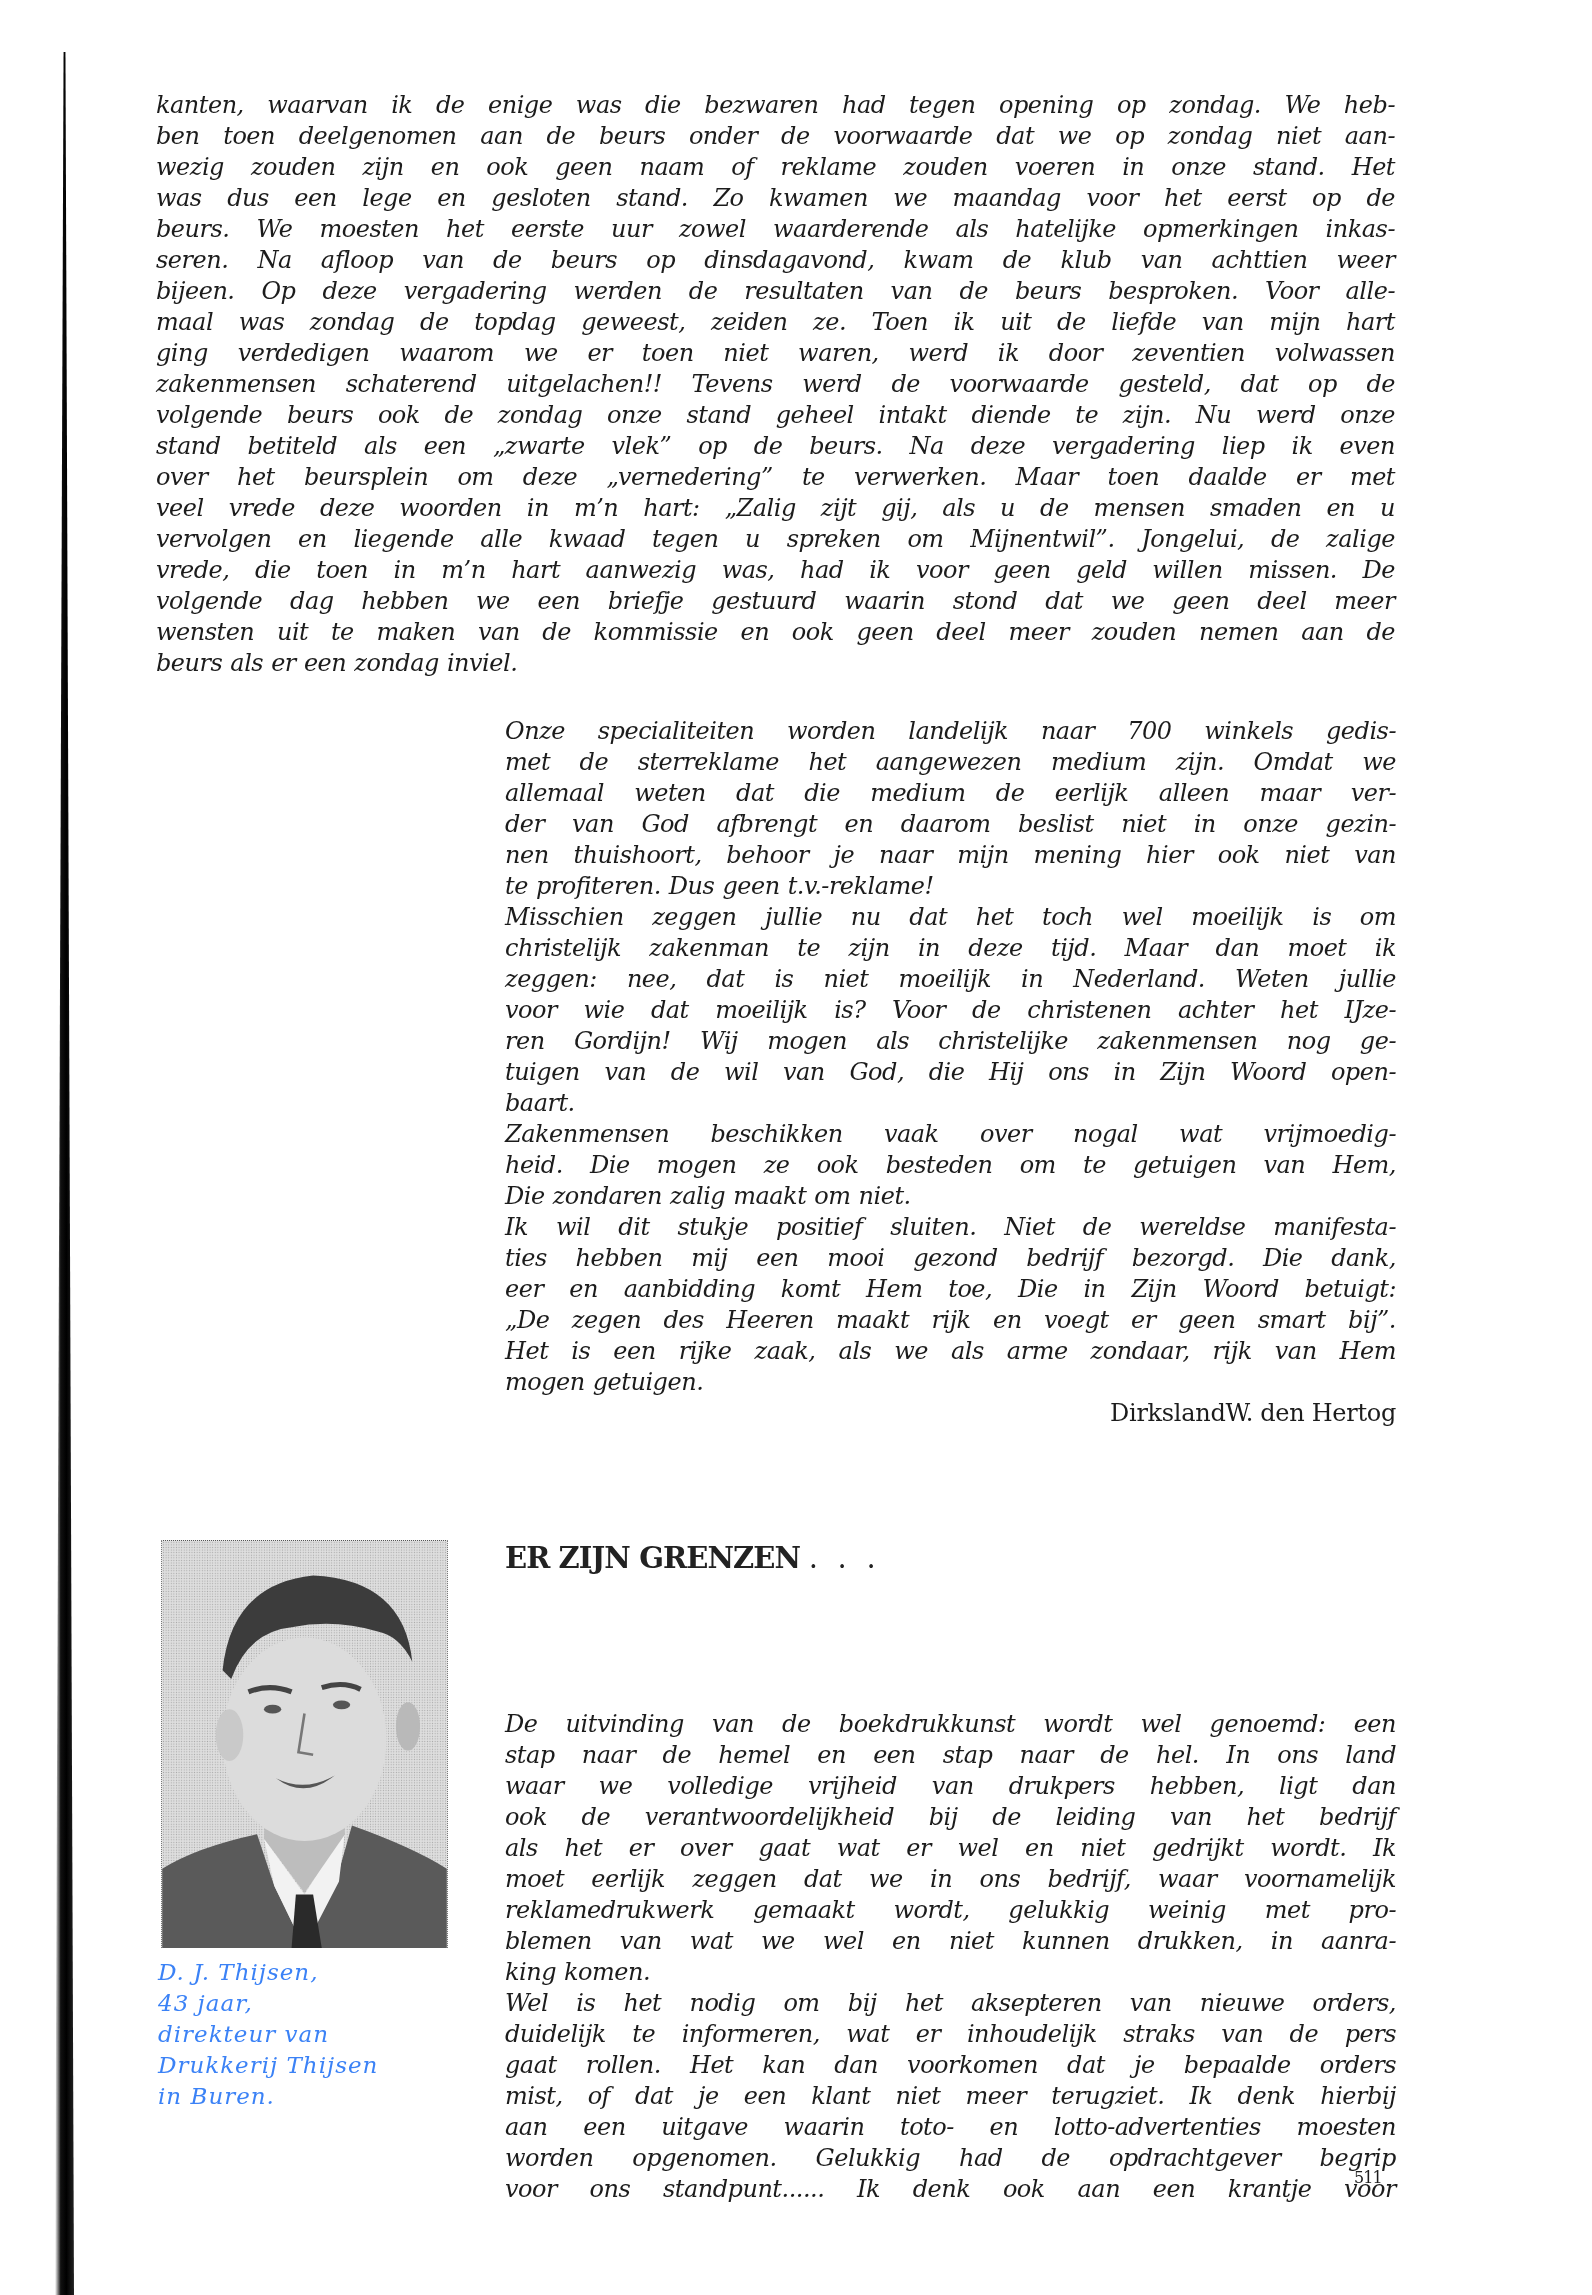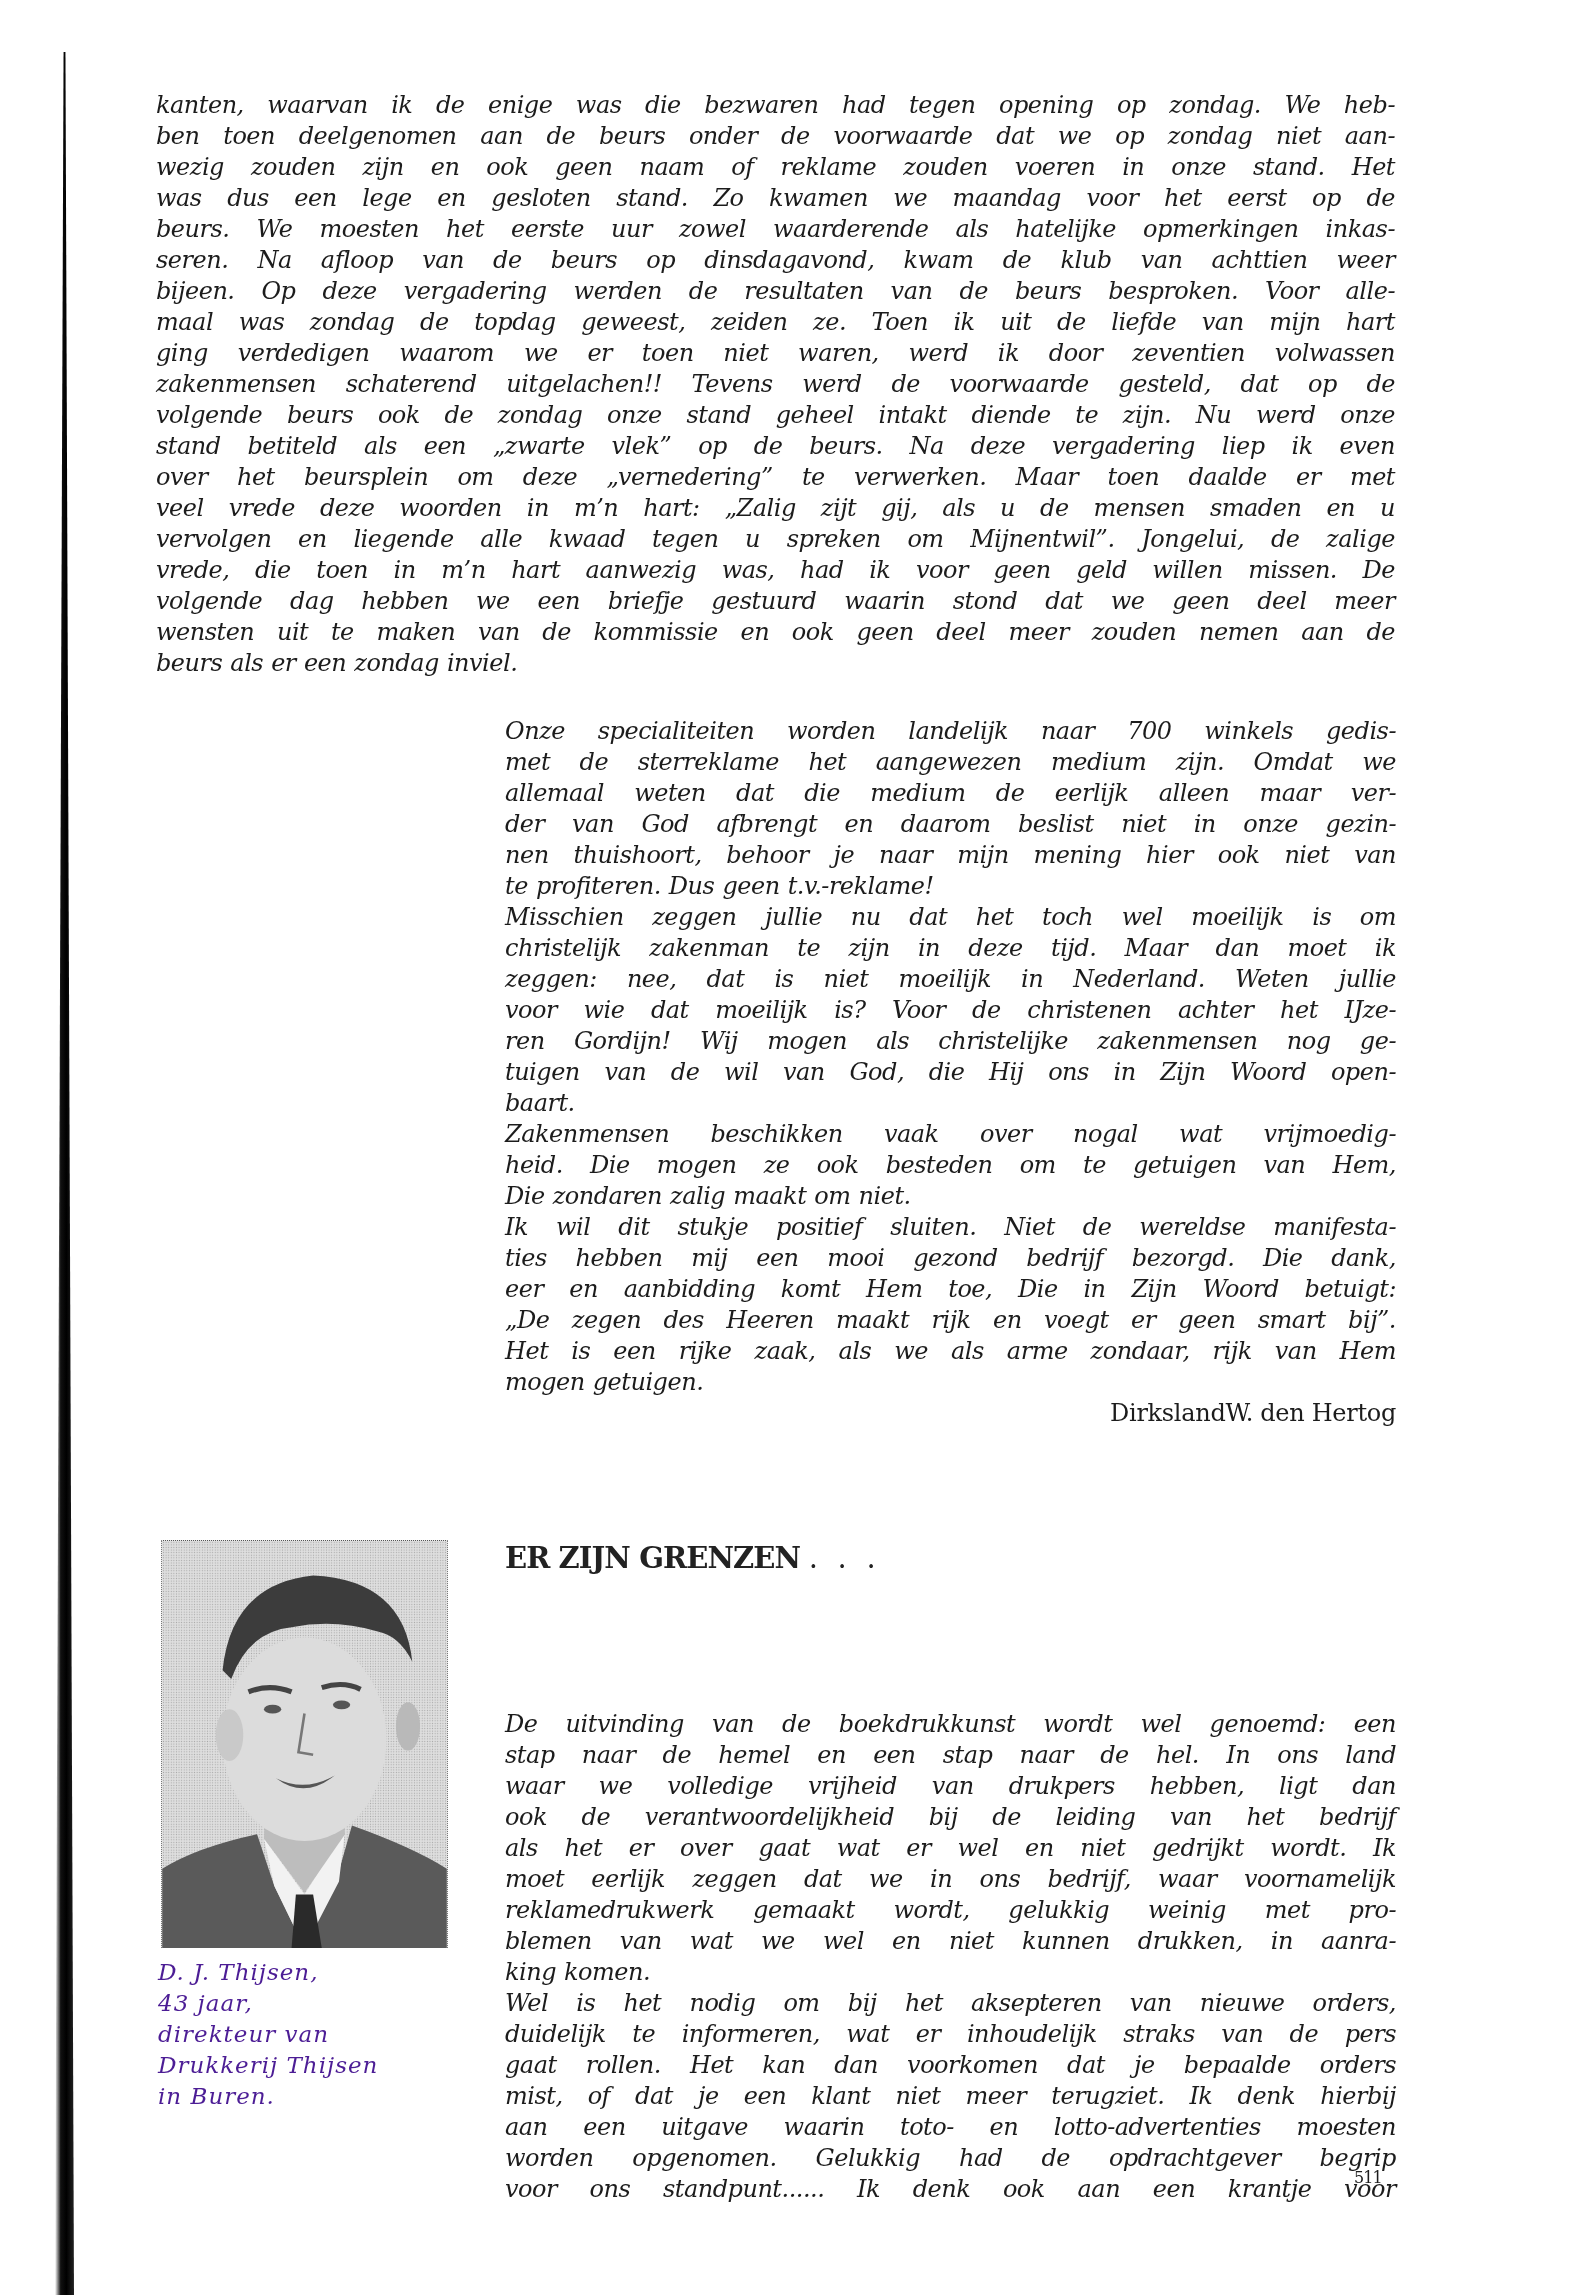--- a/index.html
+++ b/index.html
@@ -40,21 +40,21 @@
   .col2 { top: 1681px; margin-top: 28px; }
   .photo {
     position: absolute; left: 161px; top: 1540px; width: 285px; height: 407px;
     border-top: 1.7px dotted #555; border-left: 0.9px dotted #777; border-right: 0.9px dotted #777;
     background: #e9e9e9; overflow: hidden;
   }
   .photo svg { display: block; }
   .caption {
     position: absolute; left: 158px; top: 1957px;
     font-family: "DejaVu Serif", serif; font-style: italic; font-size: 23px;
-    line-height: 31px; letter-spacing: 1px; color: #4c1d95;
+    line-height: 31px; letter-spacing: 1px; color: #3b82f6;
   }
   .caption span { display: block; white-space: nowrap; }
   .page-number {
     position: absolute; left: 1354px; top: 2168px;
     font-size: 16px; letter-spacing: -0.9px;
   }
 </style>
 </head>
 <body>
 

